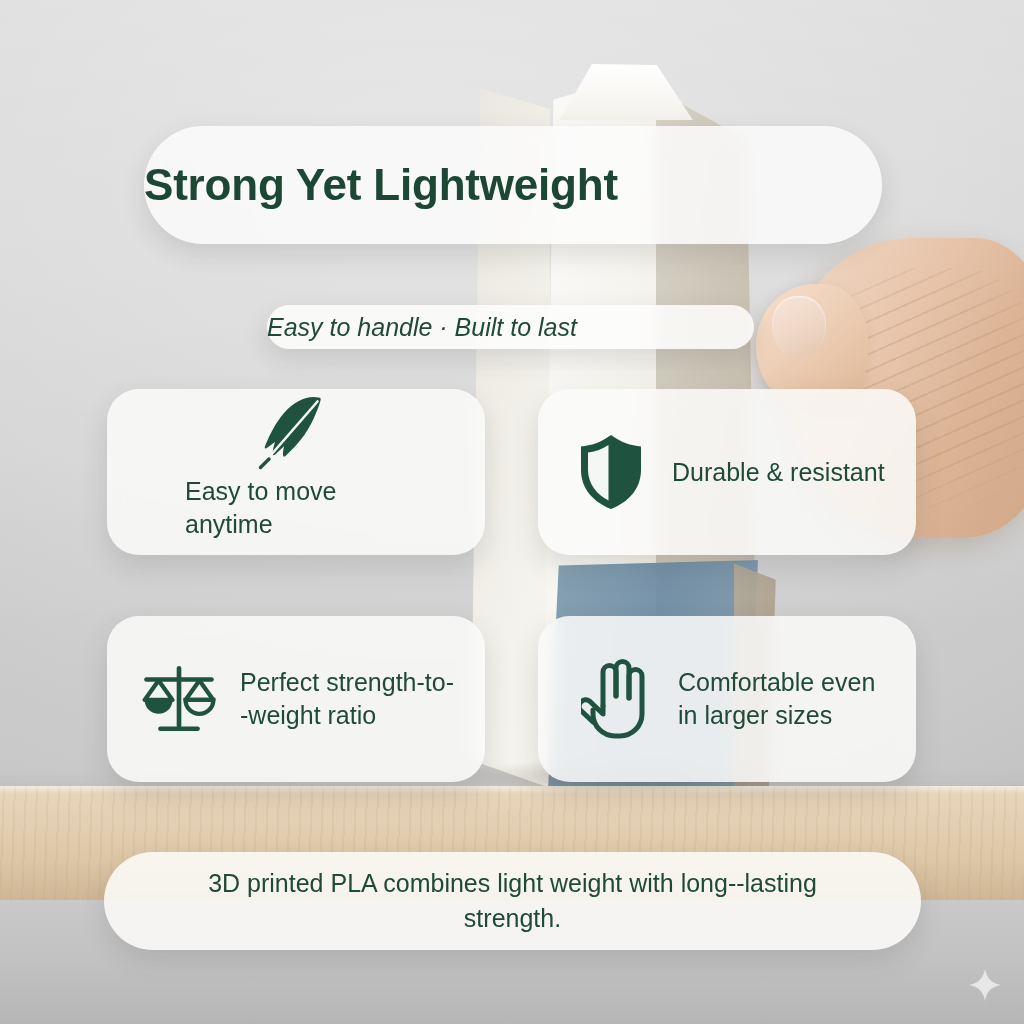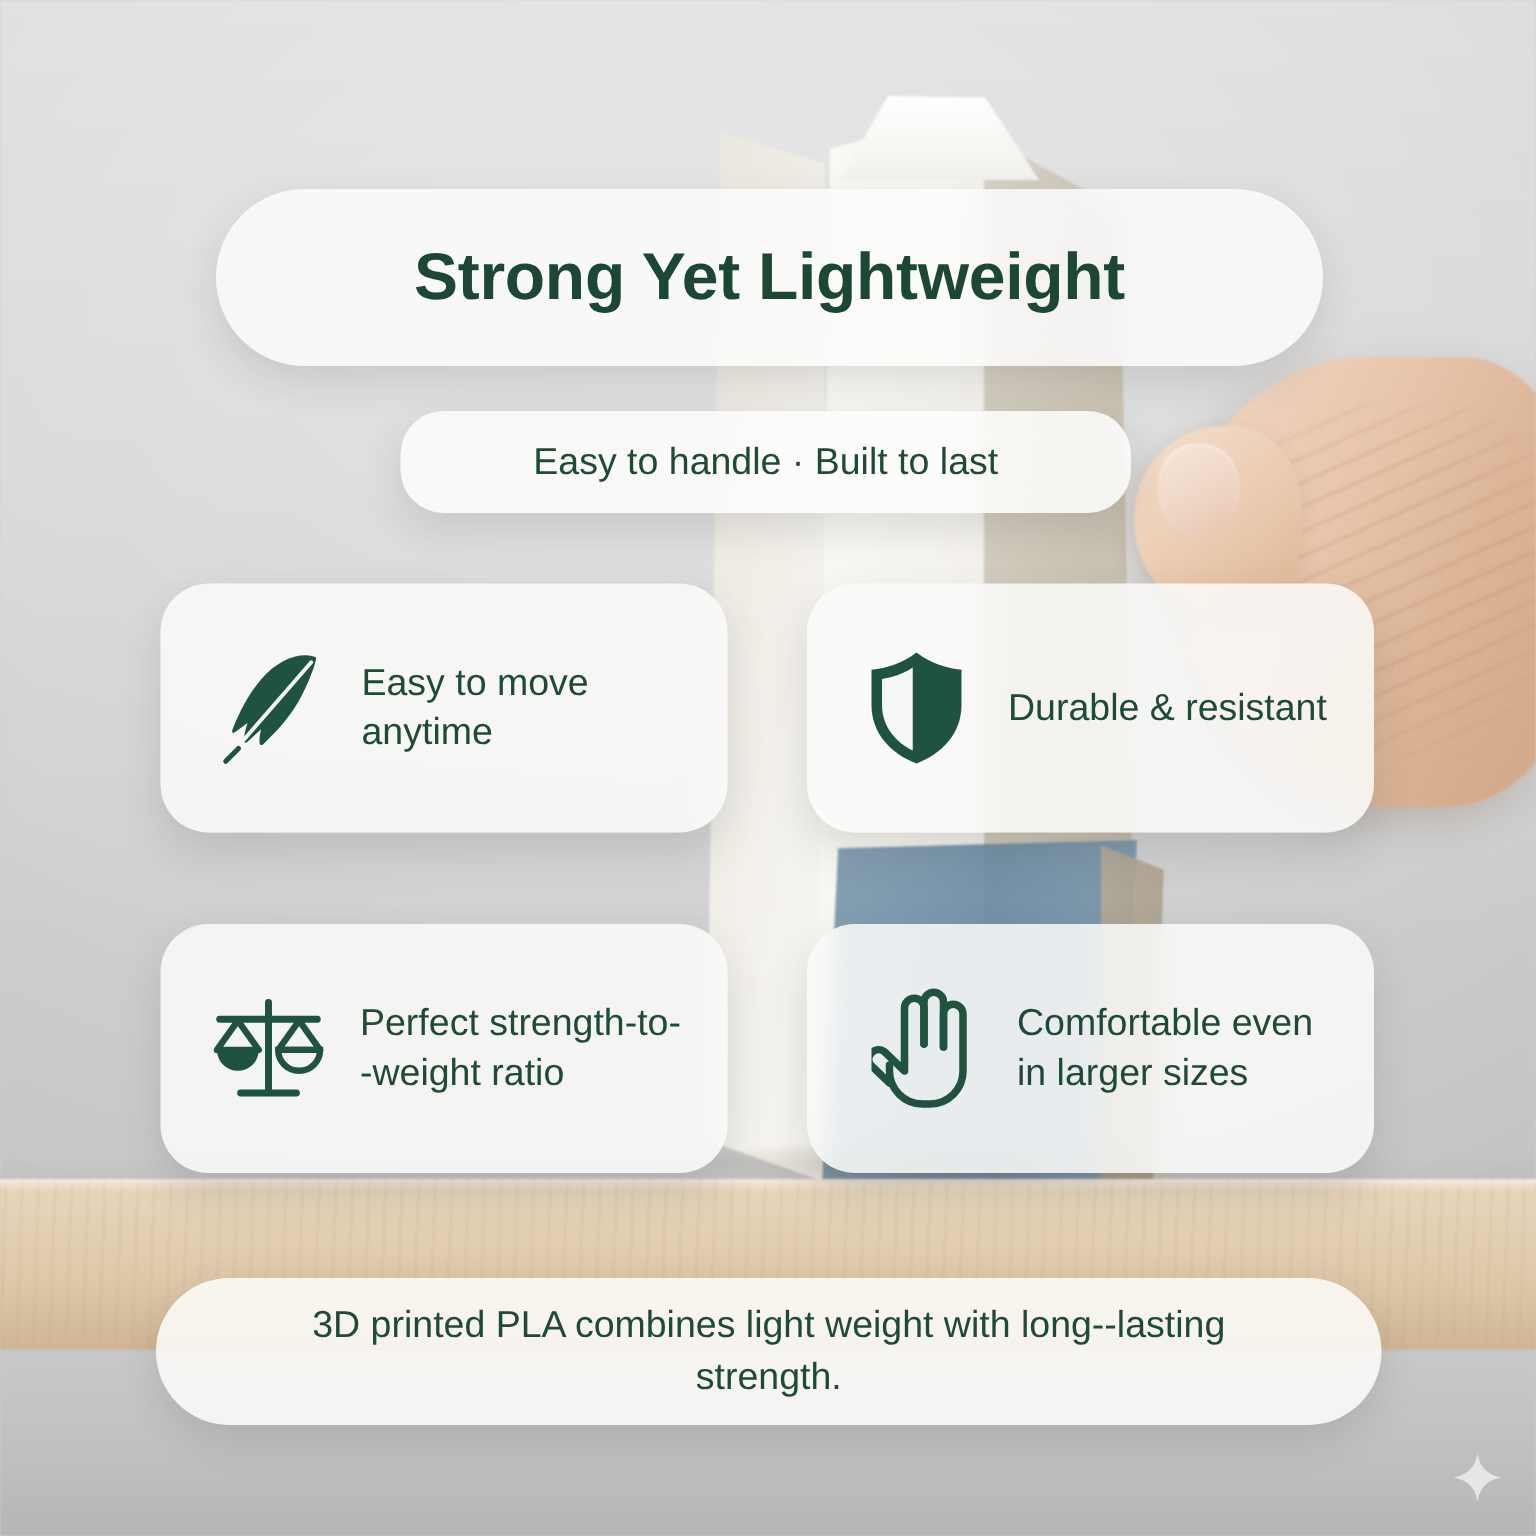--- a/index.html
+++ b/index.html
@@ -193,21 +193,20 @@
   }
 
   .pill {
     position: absolute;
     background: rgba(255,255,255,.80);
     -webkit-backdrop-filter: blur(8px);
     backdrop-filter: blur(8px);
     box-shadow: 0 10px 26px rgba(60,60,60,.14);
     display: flex;
     align-items: center;
-    justify-content: center;
   }
 
   
   #title-pill {
     left: 144px;
     top: 126px;
     width: 738px;
     height: 118px;
     border-radius: 59px;
     background: rgba(252,252,251,.84);
@@ -216,25 +215,26 @@
     font-size: 44px;
     font-weight: bold;
     letter-spacing: -0.2px;
     color: #1c4734;
     white-space: nowrap;
   }
 
   
   #subtitle-pill {
     left: 267px;
-    top: 274px;
+    top: 305px;
     width: 487px;
-    height: 68px;
+    height: 44px;
     border-radius: 29px;
     background: rgba(253,253,252,.86);
+    font-style: italic;
   }
   #subtitle-text {
     font-size: 25px;
     color: #1f4a38;
     white-space: nowrap;
   }
 
   
   .card {
     position: absolute;
@@ -243,21 +243,21 @@
     border-radius: 32px;
     background: rgba(250,250,249,.86);
     -webkit-backdrop-filter: blur(8px);
     backdrop-filter: blur(8px);
     box-shadow: 0 12px 28px rgba(60,60,60,.15);
     display: flex;
     align-items: center;
     padding: 0 24px 0 34px;
     box-sizing: border-box;
   }
-  #card-move      { left: 107px; top: 389px; }
+  #card-move      { left: 107px; top: 389px; flex-direction: column; }
   #card-durable   { left: 538px; top: 389px; }
   #card-ratio     { left: 107px; top: 616px; padding-left: 33px; }
   #card-comfort   { left: 538px; top: 616px; padding-left: 40px; }
 
   .card-icon {
     flex: 0 0 auto;
     width: 78px;
     height: 86px;
     display: flex;
     align-items: center;

